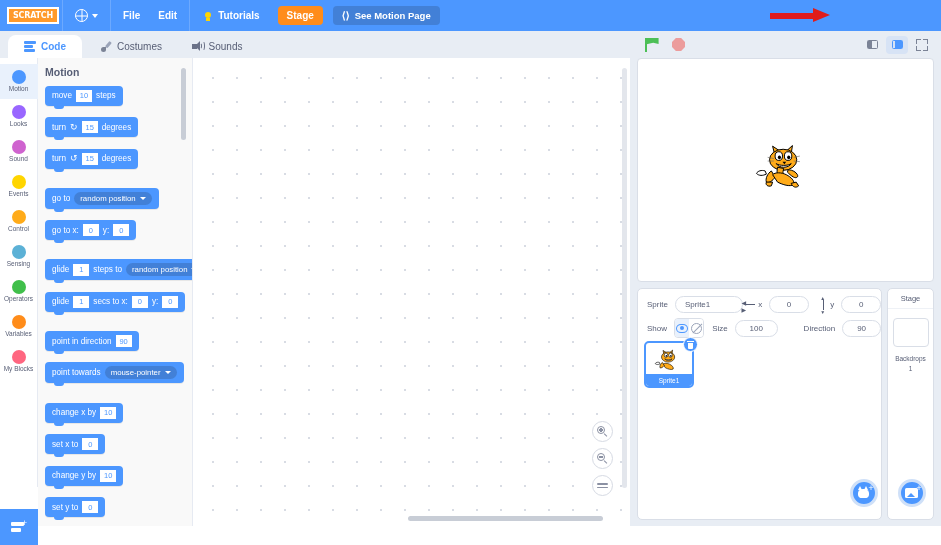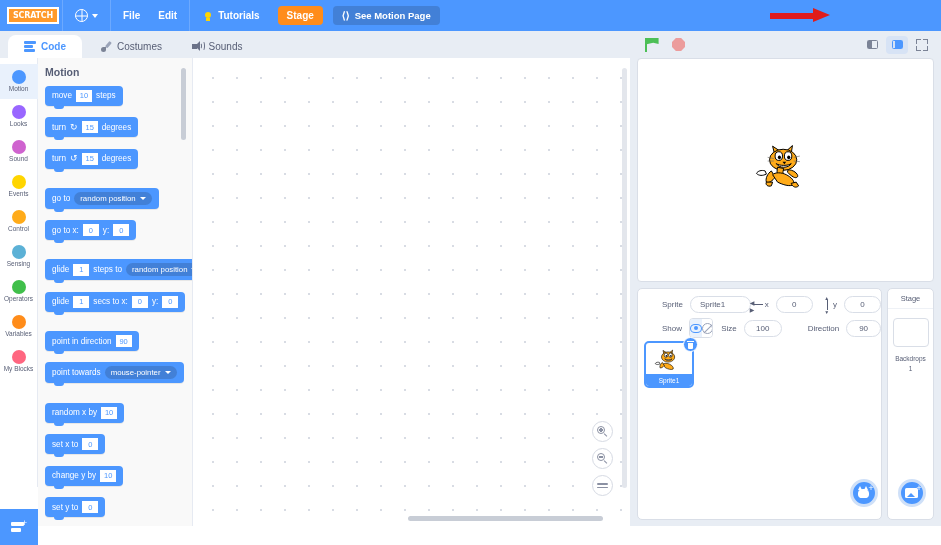--- a/index.html
+++ b/index.html
@@ -328,21 +328,21 @@
     overflow: hidden;
   }
   .cat-sprite { position: absolute; left: 116px; top: 76px; width: 62px; height: 62px; }
 
   
   .sprite-panel {
     position: absolute; left: 7px; top: 257px; width: 245px; height: 232px;
     background: #fff; border: 1px solid #d9dee7; border-radius: 5px;
   }
   .sp-row {
-    display: flex; align-items: center; height: 26px; padding-left: 24px;
+    display: flex; align-items: center; height: 26px; padding-left: 9px;
     font-size: 8px; color: #575e75;
   }
   .sp-row1 { padding-top: 5px; }
   .sp-lab { font-size: 8px; color: #575e75; margin-right: 7px; }
   .sp-input {
     border: 1px solid #d9dee7; border-radius: 9px; height: 17px;
     font-size: 8px; color: #575e75; padding: 0 9px;
     display: flex; align-items: center; background: #fff;
   }
   .sp-name { width: 78px; }
@@ -603,21 +603,21 @@
         </div><div style="width: 100%; height: 0px;"></div><div class="blk">
           <span>point in direction</span>
           <span class="num">90</span>
         </div><div style="width: 100%; height: 0px;"></div><div class="blk blk-gap">
           <span>point towards</span>
           <span class="drop">
             <span>mouse-pointer</span>
             <i class="dc"></i>
           </span>
         </div><div style="width: 100%; height: 0px;"></div><div class="blk">
-          <span>random x by</span>
+          <span>change x by</span>
           <span class="num">10</span>
         </div><div style="width: 100%; height: 0px;"></div><div class="blk">
           <span>set x to</span>
           <span class="num">0</span>
         </div><div style="width: 100%; height: 0px;"></div><div class="blk">
           <span>change y by</span>
           <span class="num">10</span>
         </div><div style="width: 100%; height: 0px;"></div><div class="blk blk-gap">
           <span>set y to</span>
           <span class="num">0</span>

